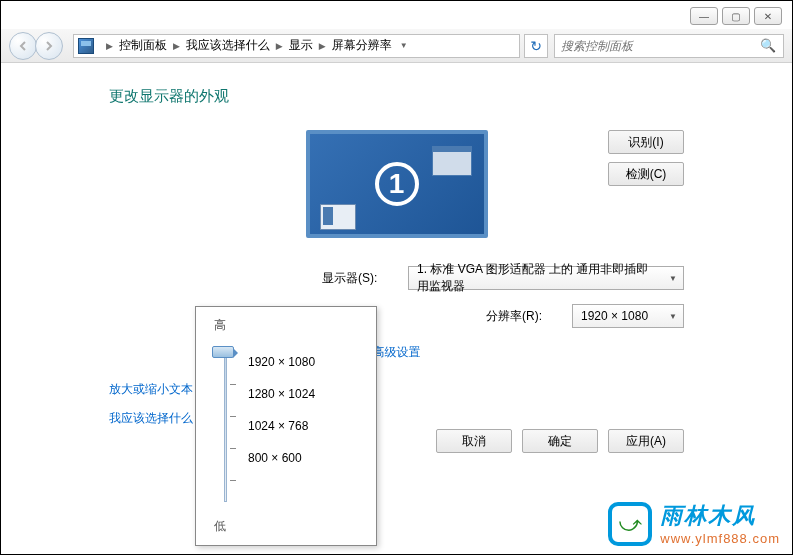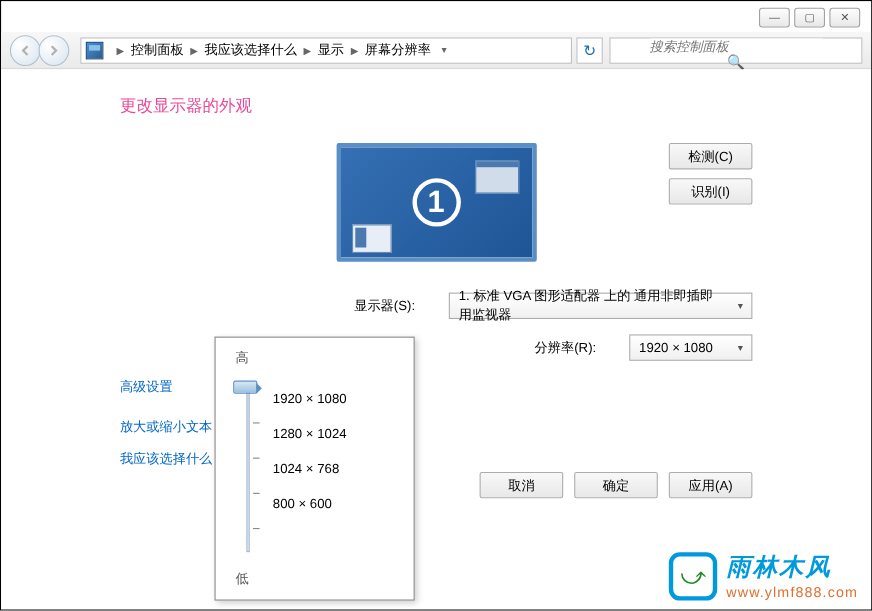--- a/index.html
+++ b/index.html
@@ -17,47 +17,47 @@
     
     .breadcrumb { flex: 1; height: 24px; border: 1px solid #c0c0c0; background: #fff; display: flex; align-items: center; padding: 0 4px; font-size: 12px; margin-right: 4px; }
     .bc-icon { width: 16px; height: 16px; background: linear-gradient(135deg, #4a90d9, #2e5c8a); margin-right: 6px; border: 1px solid #1a4a7a; position: relative; }
     .bc-icon::after { content: ''; position: absolute; top: 2px; left: 2px; right: 2px; height: 5px; background: #8bc0ea; }
     .bc-sep { margin: 0 6px; color: #666; font-size: 9px; }
     .bc-item { color: #000; cursor: pointer; }
     .bc-down { margin-left: 8px; color: #666; font-size: 8px; }
     
     .refresh-btn { width: 24px; height: 24px; border: 1px solid #c0c0c0; background: #fff; display: flex; align-items: center; justify-content: center; color: #1e6bb8; font-size: 14px; margin-right: 6px; cursor: pointer; }
     
-    .search-box { width: 230px; height: 24px; border: 1px solid #c0c0c0; background: #fff; display: flex; align-items: center; padding: 0 6px; flex-direction: column; }
+    .search-box { width: 230px; height: 24px; border: 1px solid #c0c0c0; background: #fff; display: flex; align-items: center; padding: 0 6px; }
     .search-input { flex: 1; border: none; outline: none; font-size: 12px; color: #888; font-style: italic; }
     .search-icon { color: #1e6bb8; font-size: 13px; }
     
     
     .content { position: absolute; top: 62px; left: 0; right: 0; bottom: 0; padding: 24px 108px 0 108px; background: #fff; }
-    .page-title { color: #ec4899; font-size: 15px; font-weight: normal; margin-bottom: 24px; }
+    .page-title { color: #0f766e; font-size: 15px; font-weight: normal; margin-bottom: 24px; }
     
     .monitor-section { display: flex; justify-content: center; align-items: flex-start; margin-bottom: 28px; position: relative; }
     .monitor-preview { width: 182px; height: 108px; border: 4px solid #5a8fc5; background: linear-gradient(135deg, #3570b4, #1e5596); position: relative; border-radius: 2px; }
     .monitor-num { position: absolute; top: 50%; left: 50%; transform: translate(-50%, -50%); width: 44px; height: 44px; border-radius: 50%; border: 4px solid #fff; color: #fff; font-size: 28px; font-weight: bold; display: flex; align-items: center; justify-content: center; }
     .mini-win1 { position: absolute; top: 12px; right: 12px; width: 40px; height: 30px; background: #d0dcea; border: 1px solid #4a7ab0; }
     .mini-win1::before { content: ''; position: absolute; top: 0; left: 0; right: 0; height: 5px; background: #4a7ab0; }
     .mini-win2 { position: absolute; bottom: 4px; left: 10px; width: 36px; height: 26px; background: #e8eef5; border: 1px solid #6a8ab0; }
     .mini-win2::before { content: ''; position: absolute; top: 2px; left: 2px; width: 10px; height: 18px; background: #4a7ab0; }
     
     .right-buttons { position: absolute; right: 0; top: 0; display: flex; flex-direction: column; gap: 8px; }
     .std-btn { min-width: 76px; height: 24px; padding: 0 12px; border: 1px solid #acacac; background: linear-gradient(#f8f8f8, #e8e8e8); font-size: 12px; cursor: pointer; display: flex; align-items: center; justify-content: center; border-radius: 2px; }
     
     .form-row { display: flex; align-items: center; margin-bottom: 14px; justify-content: flex-end; }
     .form-label { width: 86px; font-size: 12px; color: #000; }
     .form-select { height: 24px; border: 1px solid #acacac; background: linear-gradient(#fff, #f0f0f0); font-size: 12px; padding: 0 24px 0 8px; cursor: pointer; position: relative; display: flex; align-items: center; }
     .form-select::after { content: '▼'; position: absolute; right: 6px; font-size: 8px; color: #555; }
     .select-display { width: 276px; }
     .select-res { width: 112px; }
     
-    .adv-link-row { text-align: left; margin-top: 0; }
+    .adv-link-row { text-align: center; margin-top: 0; }
     .link { color: #0066cc; font-size: 12px; cursor: pointer; }
     
     .links-block { margin-top: 20px; }
     .links-block .link { display: block; margin-bottom: 12px; font-family: Liberation Serif, serif; }
     
     .bottom-buttons { position: absolute; right: 108px; top: 428px; display: flex; gap: 10px; }
     
     
     .res-popup { position: absolute; left: 194px; top: 305px; width: 182px; background: #fff; border: 1px solid #888; box-shadow: 2px 2px 6px rgba(0,0,0,0.2); padding: 10px 14px; z-index: 100; }
     .res-label-high { font-size: 12px; color: #555; margin-bottom: 12px; margin-left: 4px; }
@@ -125,22 +125,22 @@
 <div class="content">
   <div class="page-title">更改显示器的外观</div>
 
   <div class="monitor-section">
     <div class="monitor-preview">
       <div class="mini-win1"></div>
       <div class="mini-win2"></div>
       <div class="monitor-num">1</div>
     </div>
     <div class="right-buttons">
+      <div class="std-btn">识别(I)</div>
       <div class="std-btn">检测(C)</div>
-      <div class="std-btn">识别(I)</div>
     </div>
   </div>
 
   <div class="form-row">
     <div class="form-label">显示器(S):</div>
     <div class="form-select select-display">
       <span>1. 标准 VGA 图形适配器 上的 通用非即插即用监视器</span>
     </div>
   </div>
 

